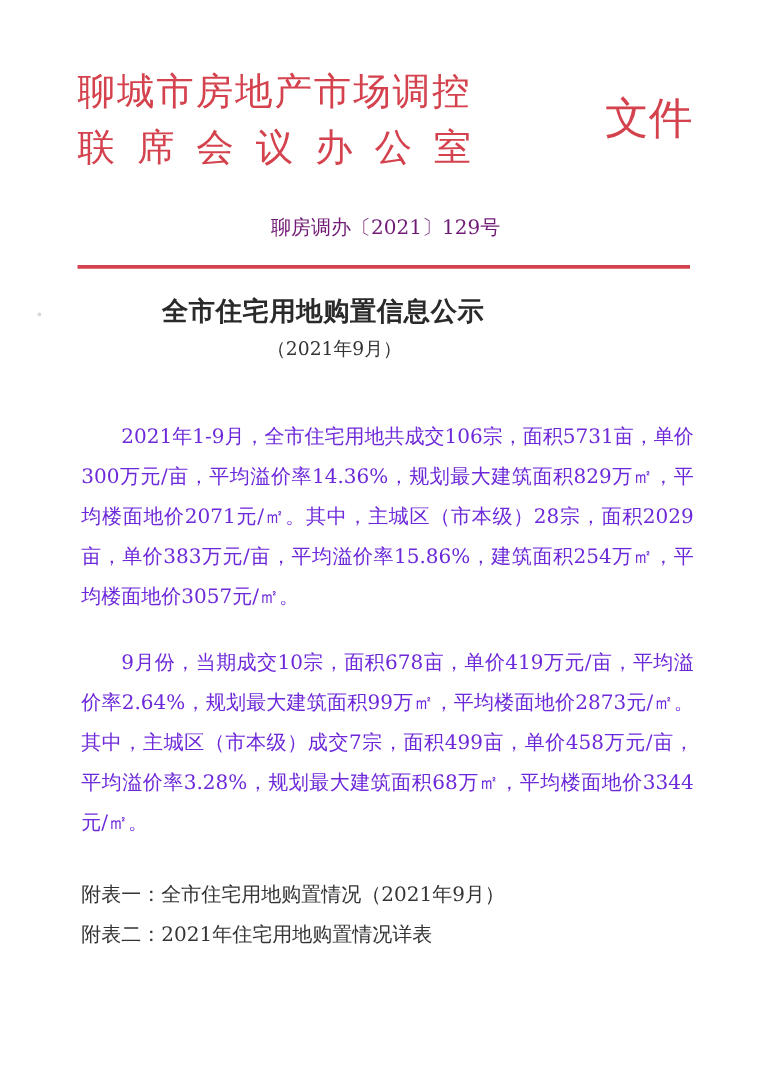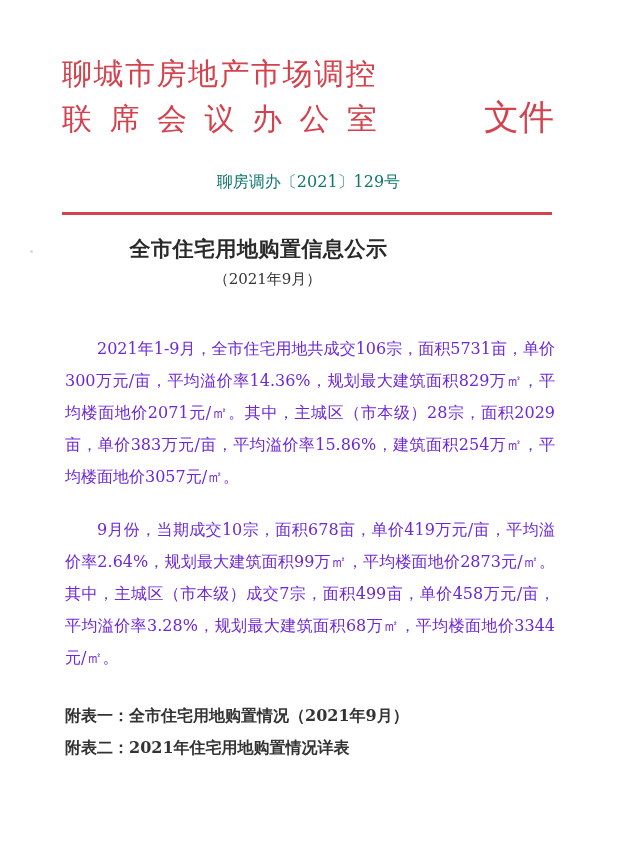--- a/index.html
+++ b/index.html
@@ -4,29 +4,29 @@
   <style>
     html, body { margin: 0; padding: 0; }
     body {
       width: 617px; height: 853px; background: #ffffff; position: relative; overflow: hidden;
       font-family: "DejaVu Serif", "Liberation Serif", serif; color: #2b2b2b;
     }
     .header-red { color: #d4424e; position: absolute; font-family: "DejaVu Sans", "Liberation Sans", sans-serif; }
     .org-line { position: absolute; left: 62px; font-size: 30px; white-space: nowrap; letter-spacing: 0; line-height: 40px; }
     .org-line1 { top: 54px; letter-spacing: 1.5px; }
     .org-line2 { top: 99px; letter-spacing: 17.5px; }
-    .doc-suffix { position: absolute; left: 484px; top: 75px; font-size: 35px; line-height: 40px; margin-top: 22px; }
-    .doc-number { position: absolute; top: 172px; left: 0; width: 617px; text-align: center; font-size: 16px; color: #0f766e; }
+    .doc-suffix { position: absolute; left: 484px; top: 75px; font-size: 35px; line-height: 40px; }
+    .doc-number { position: absolute; top: 172px; left: 0; width: 617px; text-align: center; font-size: 16px; color: #701a75; }
     .red-rule { position: absolute; left: 62px; top: 212px; width: 490px; height: 3px; background: #d4424e; }
     .title { position: absolute; top: 235px; left: 0; width: 517px; text-align: center; font-size: 21px; font-weight: bold; font-family: "DejaVu Sans", "Liberation Sans", sans-serif; color: #2a2a2a; letter-spacing: 0.5px; }
     .subtitle { position: absolute; top: 270px; left: 0; width: 535px; text-align: center; font-size: 15px; color: #333; }
     .body-text { position: absolute; left: 65px; width: 490px; font-size: 16px; line-height: 32px; color: #6d28d9; text-align: justify; text-indent: 2em; margin: 0; }
     .p1 { top: 333px; }
     .p2 { top: 514px; }
-    .attach { position: absolute; left: 65px; font-size: 16px; color: #333; margin: 0; font-weight: bold; }
+    .attach { position: absolute; left: 65px; font-size: 16px; color: #333; margin: 0; }
     .a1 { top: 706px; }
     .a2 { top: 738px; text-align: right; }
     .speck { position: absolute; left: 30px; top: 250px; width: 3px; height: 3px; background: #d8d8d8; border-radius: 50%; }
   </style>
 </head>
 <body>
 
 <div>
   <div class="header-red org-line org-line1">聊城市房地产市场调控</div>
   <div class="header-red org-line org-line2">联席会议办公室</div>

